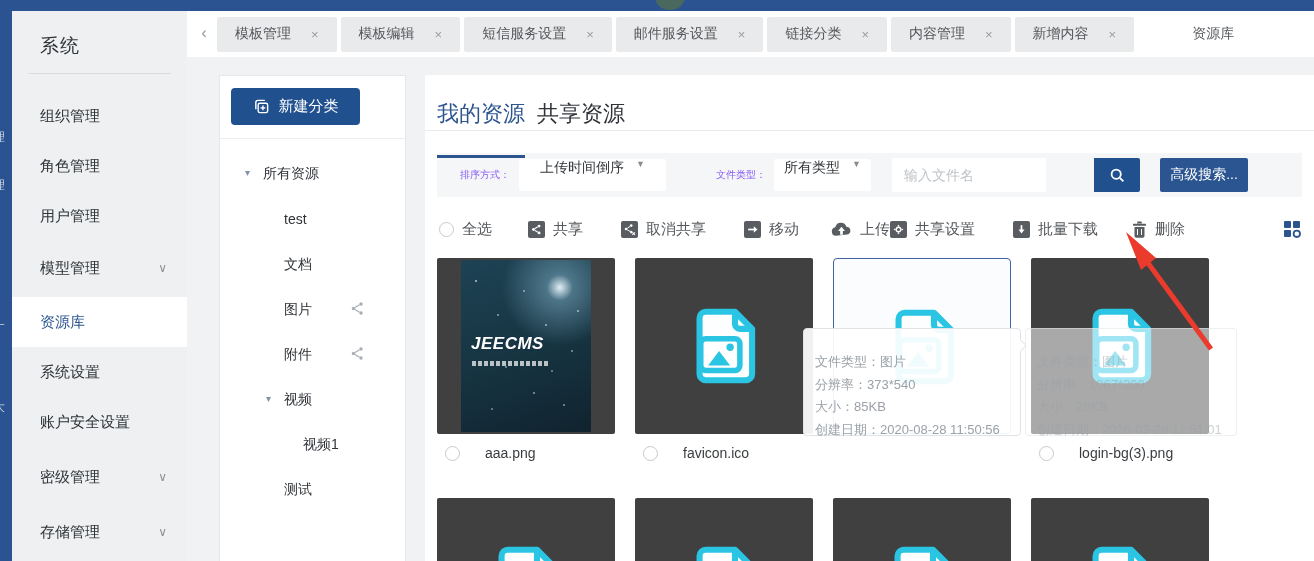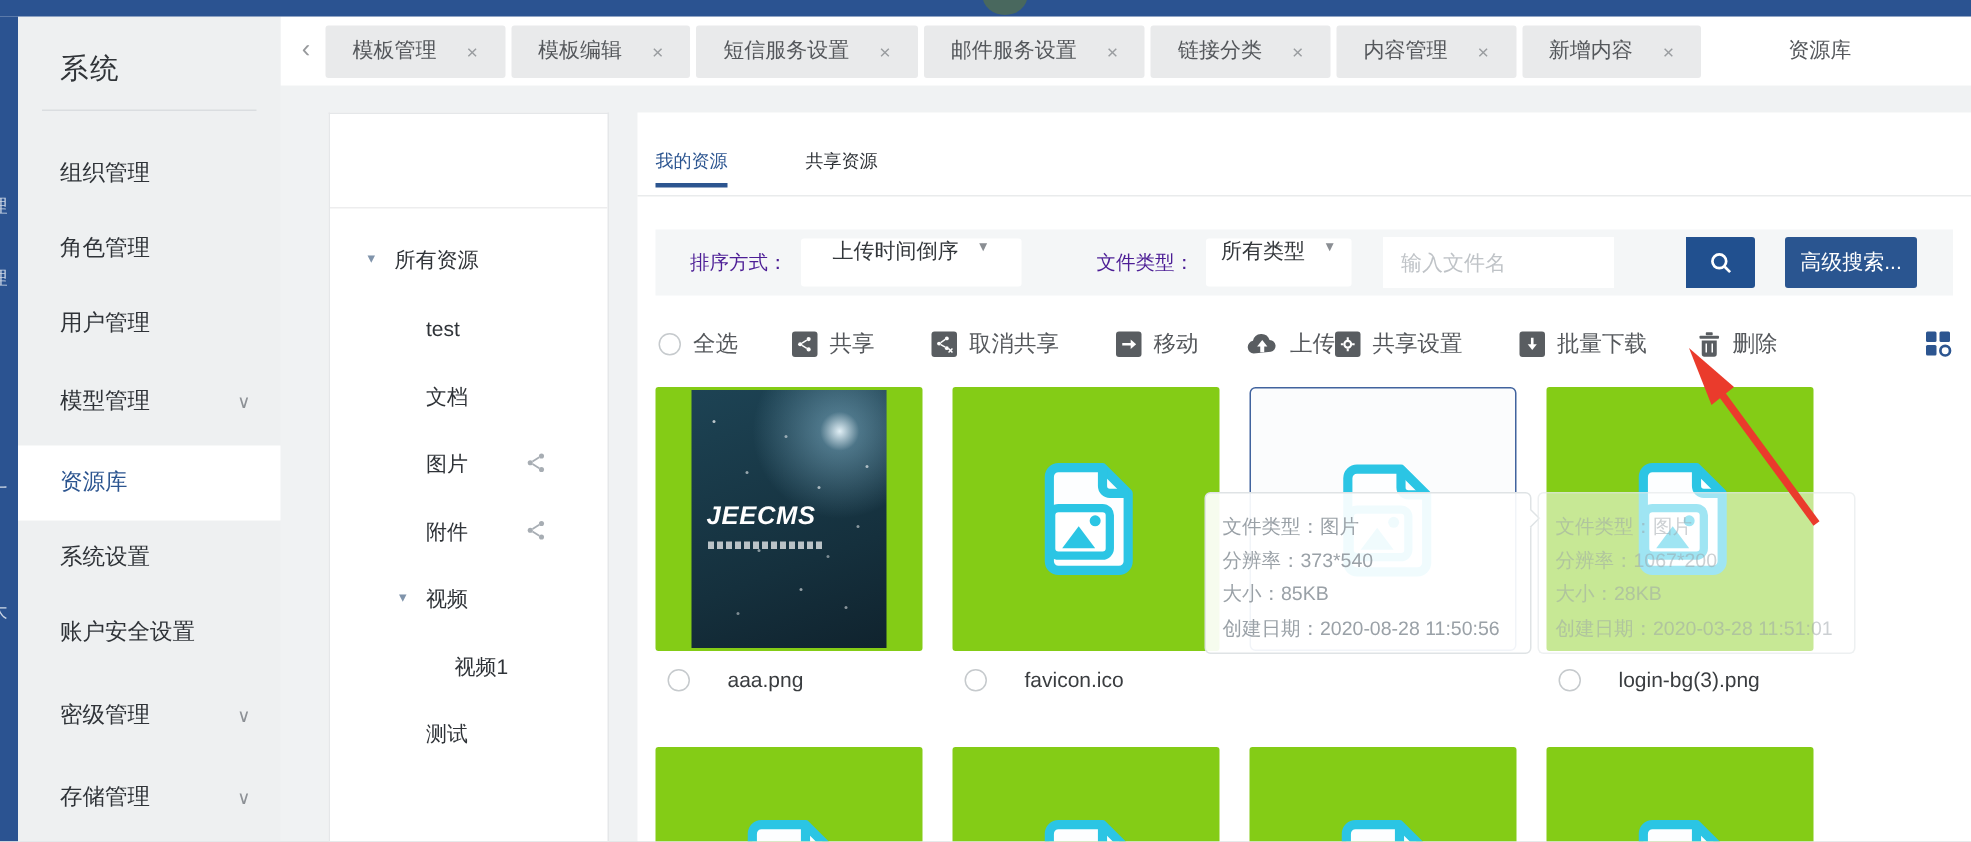--- a/index.html
+++ b/index.html
@@ -34,40 +34,40 @@
   .treepanel { position:absolute; left:219px; top:75px; width:187px; height:486px; background:#ffffff; border:1px solid #e5e7e9; border-bottom:none; z-index:2; }
   .btn-new { position:absolute; left:11px; top:12px; width:129px; height:37px; background:#21508f; border:none; border-radius:4px; color:#fff; font-size:15px; display:flex; align-items:center; justify-content:center; gap:9px; cursor:pointer; font-family:inherit; }
   .tp-divider { position:absolute; left:0; right:0; top:62px; border-top:1px solid #ededee; }
   .tnode { position:absolute; height:20px; line-height:20px; font-size:14px; color:#2f3338; cursor:pointer; white-space:nowrap; }
   .tnode .tarrow { position:absolute; left:-18px; top:0; font-size:10px; color:#8094ab; }
   .tnode .share-ic { position:absolute; top:2px; }
 
   
   .mainpanel { position:absolute; left:425px; top:75px; right:0; bottom:0; background:#ffffff; z-index:2; }
   .res-tabs-border { position:absolute; left:0; right:0; top:55px; border-top:1px solid #e9ebec; }
-  .rtab { position:absolute; top:24px; font-size:12px; color:#2f3338; padding-bottom:6px; cursor:pointer; z-index:2; }
+  .rtab { position:absolute; top:24px; font-size:22px; color:#2f3338; padding-bottom:26px; cursor:pointer; z-index:2; }
   .rtab.active { color:#2c5590; border-bottom:3px solid #2c5590; }
 
   .filterbar { position:absolute; left:12px; right:12px; top:78px; height:44px; background:#f4f6f7; display:flex; align-items:center; }
-  .flabel { font-size:13px; color:#4c1d95; }
+  .flabel { font-size:10px; color:#8b5cf6; }
   .fselect { height:32px; background:#fff; border-radius:2px; display:flex; align-items:flex-start; justify-content:center; gap:12px; font-size:14px; color:#33373b; cursor:pointer; }
   .fselect .caret { font-size:9px; color:#8a8e93; }
   .searchwrap { display:flex; height:34px;gap:48px; }
   .searchwrap input { width:154px; height:34px; border:none; outline:none; background:#fff; padding:0 12px; font-size:14px; color:#333; font-family:inherit; }
   .searchwrap input::placeholder { color:#bfc3c7; }
   .searchbtn { width:46px; height:34px; background:#21508f; border:none; border-radius:0 2px 2px 0; display:flex; align-items:center; justify-content:center; cursor:pointer; }
   .advbtn { width:88px; height:34px; background:#2a5590; border:none; border-radius:2px; color:#fff; font-size:14px; cursor:pointer; font-family:inherit; }
 
   .toolbar { position:absolute; left:0; right:0; top:139px; height:30px; display:flex; align-items:center; padding-left:14px; }
   .titem { display:flex; align-items:center; gap:8px; font-size:15px; color:#55585c; cursor:pointer; }
   .radio { width:15px; height:15px; border:1px solid #c6cacd; border-radius:50%; background:#fff; display:inline-block; }
   .isq { width:17px; height:17px; background:#595d61; border-radius:2px; display:flex; align-items:center; justify-content:center; }
   .view-toggle { position:absolute; right:10px; top:6px; cursor:pointer; }
 
-  .fcard { position:absolute; width:178px; height:176px; background:#84cc16; border-radius:2px; top:183px; cursor:pointer; }
+  .fcard { position:absolute; width:178px; height:176px; background:#404040; border-radius:2px; top:183px; cursor:pointer; }
   .fcard.selected { border:1px solid #41639e; border-radius:4px; background:#fbfcfd; }
   .fcard .fileicon { position:absolute; left:45px; top:44px; }
   .row2 .fileicon { top:42px; }
   .fcard.row2 { top:423px; height:140px; }
 
   
   .poster { position:absolute; left:24px; top:2px; width:130px; height:172px; overflow:hidden;
     background: radial-gradient(circle at 76% 16%, rgba(236,249,255,0.95) 0px, rgba(140,190,214,0.45) 13px, rgba(40,80,100,0) 58px),
                 linear-gradient(160deg,#1d4354 0%,#15303d 65%,#10232e 100%); }
   .poster .ptitle { position:absolute; left:10px; top:74px; color:#fff; font-size:17px; font-weight:800; font-style:italic; letter-spacing:.5px; }
@@ -76,21 +76,21 @@
   .poster .dots { position:absolute; left:14px; top:20px; width:2px; height:2px; border-radius:50%; background:rgba(255,255,255,.7);
     box-shadow: 22px 34px 0 rgba(255,255,255,.55), 48px 10px 0 rgba(255,255,255,.5), 70px 44px 0 rgba(255,255,255,.6),
       96px 70px 0 rgba(255,255,255,.5), 30px 86px 0 rgba(255,255,255,.5), 58px 112px 0 rgba(255,255,255,.55),
       88px 124px 0 rgba(255,255,255,.5), 16px 128px 0 rgba(255,255,255,.45), 102px 30px 0 rgba(255,255,255,.6),
       44px 58px 0 rgba(255,255,255,.5), 76px 90px 0 rgba(255,255,255,.45), 8px 60px 0 rgba(255,255,255,.4); }
 
   .namerow { position:absolute; top:369px; height:18px; display:flex; align-items:center; gap:25px; }
   .namerow .fname { font-size:14px; color:#3a3d40; white-space:nowrap; }
 
   .tooltip { position:absolute; top:253px; width:218px; height:108px; background:rgba(255,255,255,0.93);
-    border:1px solid #dfe3e5; border-radius:4px; padding:11px 11px; z-index:5; }
+    border:1px solid #dfe3e5; border-radius:4px; padding:22px 11px; z-index:5; }
   .tooltip .tline { font-size:13px; color:#9aa1a7; line-height:22.5px; white-space:nowrap; }
   .tooltip.t1 { left:378px; }
   .tooltip.t1::after { content:""; position:absolute; right:-5px; top:12px; width:8px; height:8px; background:rgba(255,255,255,0.95);
     border-top:1px solid #dfe3e5; border-right:1px solid #dfe3e5; transform:rotate(45deg); }
   .tooltip.t2 { left:600px; width:212px; background:rgba(255,255,255,0.55); border-color:rgba(223,227,229,0.55); }
   .tooltip.t2 .tline { color:rgba(154,161,167,0.5); }
 
   .arrow-overlay { position:absolute; left:0; top:0; width:1314px; height:561px; z-index:50; pointer-events:none; }
 </style>
 </head>
@@ -152,20 +152,29 @@
     <div class="tab">
         <span>新增内容</span>
         <span class="tab-close">×</span>
       </div>
     <div class="tab active">
         <span>资源库</span>
       </div>
   </div>
 
   <div class="treepanel">
+    <button class="btn-new">
+      <svg width="17" height="17" viewBox="0 0 18 18">
+        <path d="M12.5,2.5 H5 a2,2 0 0 0 -2,2 V12" fill="none" stroke="#ffffff" stroke-width="1.5"></path>
+        <rect x="5.5" y="5.5" width="10" height="10" rx="1.8" fill="none" stroke="#ffffff" stroke-width="1.5"></rect>
+        <line x1="10.5" y1="8" x2="10.5" y2="13" stroke="#ffffff" stroke-width="1.5"></line>
+        <line x1="8" y1="10.5" x2="13" y2="10.5" stroke="#ffffff" stroke-width="1.5"></line>
+      </svg>
+      <span>新建分类</span>
+    </button>
     <div class="tp-divider"></div>
 
     <div class="tnode" style="left:43px; top:87px">
       <span class="tarrow">▾</span>
       <span>所有资源</span>
     </div>
     <div class="tnode" style="left:64px; top:133px"><span>test</span></div>
     <div class="tnode" style="left:64px; top:178px"><span>文档</span></div>
     <div class="tnode" style="left:64px; top:223px">
       <span>图片</span>

